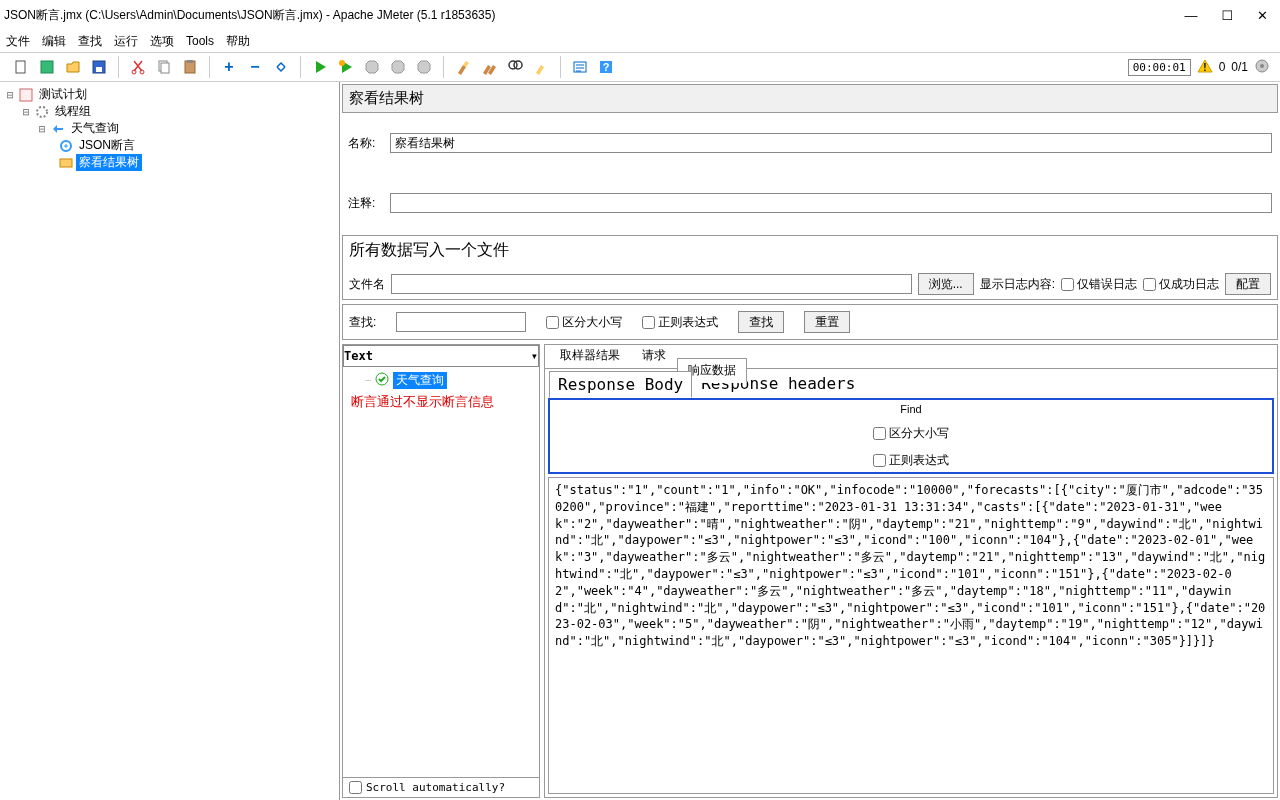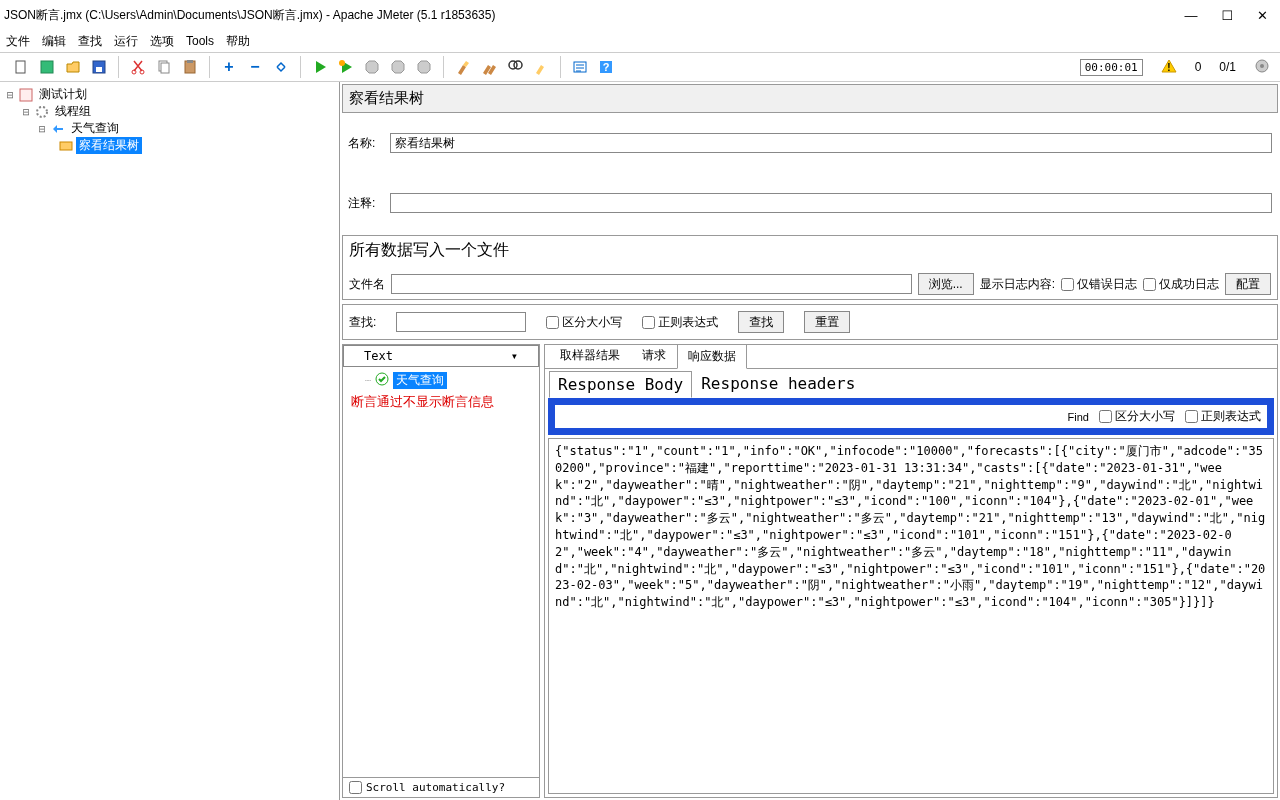--- a/index.html
+++ b/index.html
@@ -7,21 +7,21 @@
 .titlebar { height: 30px; display: flex; align-items: center; padding: 0 4px; justify-content: space-between; }
 .titlebar-title { font-size: 12px; color: #000; }
 .titlebar-controls { display: flex; gap: 24px; padding-right: 8px; }
 .titlebar-controls span { font-size: 13px; cursor: default; }
 .menubar { height: 22px; display: flex; align-items: center; padding: 0 6px; gap: 12px; font-size: 12px; }
 .menubar span { cursor: default; }
 .toolbar { height: 30px; border-top: 1px solid #ccc; border-bottom: 1px solid #ccc; display: flex; align-items: center; padding: 0 4px; }
 .toolbar-group { display: flex; align-items: center; gap: 4px; padding: 0 6px; }
 .toolbar-sep { width: 1px; height: 22px; background: #ccc; margin: 0 2px; }
 .tb-btn { width: 22px; height: 22px; display: flex; align-items: center; justify-content: center; cursor: default; }
-.toolbar-right { margin-left: auto; display: flex; align-items: center; gap: 18px; padding-right: 6px; font-size: 12px; }
+.toolbar-right { margin-left: auto; display: flex; align-items: center; gap: 6px; padding-right: 6px; font-size: 12px; }
 .timer-box { border: 1px solid #888; padding: 1px 4px; font-family: monospace; font-size: 11px; }
 .main { display: flex; height: calc(800px - 30px - 22px - 30px); }
 .tree-panel { width: 340px; border-right: 1px solid #999; background: #fff; padding: 4px; position: relative; }
 .tree-node { display: flex; align-items: center; height: 17px; font-size: 12px; cursor: default; }
 .tree-toggle { width: 12px; text-align: center; color: #666; font-size: 9px; }
 .tree-icon { width: 16px; height: 16px; margin: 0 2px; display: flex; align-items: center; justify-content: center; }
 .tree-label { padding: 0 3px; }
 .tree-label.selected { background: #0a84ff; color: #fff; }
 .right-panel { flex: 1; display: flex; flex-direction: column; padding: 2px; }
 .panel-title { font-size: 15px; padding: 4px 6px; border: 1px solid #999; background: #f0f0f0; }
@@ -31,36 +31,36 @@
 .file-panel { border: 1px solid #999; margin: 2px 0; padding: 4px 6px; }
 .file-panel-title { font-size: 16px; margin-bottom: 12px; }
 .file-row { display: flex; align-items: center; gap: 6px; }
 .btn { border: 1px solid #888; background: #f0f0f0; padding: 2px 10px; font-size: 12px; cursor: default; height: 22px; }
 .checkbox-wrap { display: flex; align-items: center; gap: 3px; font-size: 12px; }
 .checkbox-wrap input { width: 13px; height: 13px; }
 .search-row { display: flex; align-items: center; gap: 20px; padding: 6px; border: 1px solid #999; margin: 2px 0; }
 .search-input { border: 1px solid #888; height: 20px; width: 130px; padding: 0 4px; }
 .split-bottom { display: flex; flex: 1; gap: 4px; margin-top: 2px; min-height: 0; }
 .left-results { width: 198px; border: 1px solid #999; display: flex; flex-direction: column; }
-.results-dropdown { border: 1px solid #888; height: 22px; width: 100%; font-size: 12px; padding: 0 20px; background: #fff; display: flex; align-items: center; justify-content: space-between; font-family: monospace; }
+.results-dropdown { border: 1px solid #888; height: 22px; width: 100%; font-size: 12px; padding: 0 0; background: #fff; display: flex; align-items: center; justify-content: space-between; font-family: monospace; font-weight: bold; }
 .results-tree { flex: 1; padding: 4px; position: relative; }
 .result-item { display: flex; align-items: center; gap: 4px; height: 18px; padding-left: 18px; }
 .result-item .dash { color: #999; font-size: 10px; }
 .result-label { padding: 0 3px; font-size: 12px; }
 .result-label.selected { background: #0a84ff; color: #fff; }
 .red-note { color: #d00; font-size: 13px; padding: 4px; }
 .scroll-auto { border-top: 1px solid #999; padding: 3px 6px; display: flex; align-items: flex-end; gap: 4px; font-family: monospace; font-size: 11px; }
 .right-content { flex: 1; border: 1px solid #999; display: flex; flex-direction: column; min-width: 0; }
 .tabs-row { display: flex; border-bottom: 1px solid #999; height: 24px; align-items: flex-end; padding-left: 4px; }
 .tab { padding: 3px 10px; font-size: 12px; cursor: default; border: 1px solid transparent; }
-.tab.active { border: 1px solid #999; border-bottom: 1px solid #fff; background: #fff; position: relative; top: 1px; }
+.tab.active { border: 1px solid #999; border-bottom: 1px solid #fff; background: #fff; position: relative; top: 15px; }
 .subtabs-row { display: flex; height: 26px; align-items: center; padding: 2px 4px 0 4px; font-family: monospace; font-size: 16px; }
 .subtab { padding: 3px 8px; border: 1px solid transparent; cursor: default; }
 .subtab.active { border: 1px solid #999; border-bottom: 1px solid #fff; background: #fff; position: relative; top: 1px; }
-.find-row { display: flex; justify-content: flex-end; align-items: center; gap: 10px; padding: 3px 6px; border: 7px solid #1d4ed8; margin: 3px; font-size: 11px; }
+.find-row { display: flex; justify-content: flex-end; align-items: center; gap: 10px; padding: 3px 6px; border: 2px solid #1d4ed8; margin: 3px; font-size: 11px; flex-direction: column; }
 .response-body { flex: 1; border: 1px solid #999; margin: 0 3px 3px 3px; padding: 4px 6px; font-family: SimSun, monospace; font-size: 12px; overflow: auto; word-break: break-all; line-height: 1.4; }
 .icon-svg { width: 16px; height: 16px; }
 </style>
 </head>
 <body>
 
 <div class="titlebar">
   <span class="titlebar-title">JSON断言.jmx (C:\Users\Admin\Documents\JSON断言.jmx) - Apache JMeter (5.1 r1853635)</span>
   <div class="titlebar-controls">
     <span>—</span>
@@ -240,20 +240,29 @@
       <span class="tree-label">线程组</span>
     </div>
     <div class="tree-node" style="padding-left:32px">
       <span class="tree-toggle">⊟</span>
       <span class="tree-icon">
           <svg width="14" height="14">
             <path d="M2 7l4-4v3h6v2H6v3z" fill="#39f"></path>
           </svg>
         </span>
       <span class="tree-label">天气查询</span>
+    </div>
+    <div class="tree-node" style="padding-left:52px">
+      <span class="tree-icon">
+          <svg width="14" height="14">
+            <circle cx="7" cy="7" r="5" fill="none" stroke="#39f" stroke-width="2"></circle>
+            <path d="M5 7h4M7 5v4" stroke="#39f"></path>
+          </svg>
+        </span>
+      <span class="tree-label">JSON断言</span>
     </div>
     <div class="tree-node" style="padding-left:52px">
       <span class="tree-icon">
           <svg width="14" height="14">
             <rect x="1" y="3" width="12" height="8" fill="#fc6" stroke="#c80"></rect>
           </svg>
         </span>
       <span class="tree-label selected">察看结果树</span>
     </div>
   </div>

